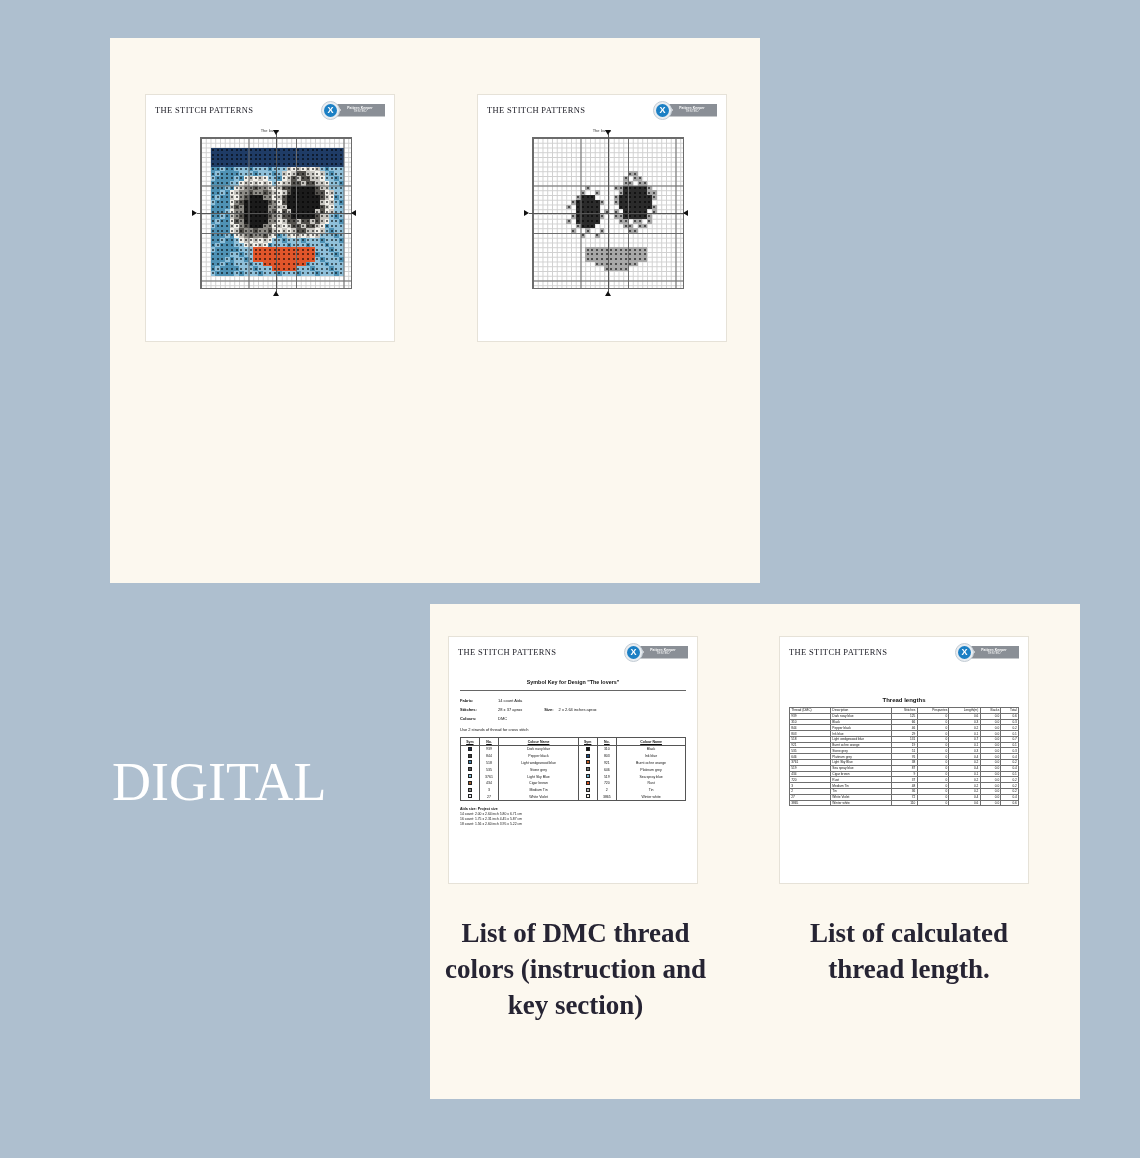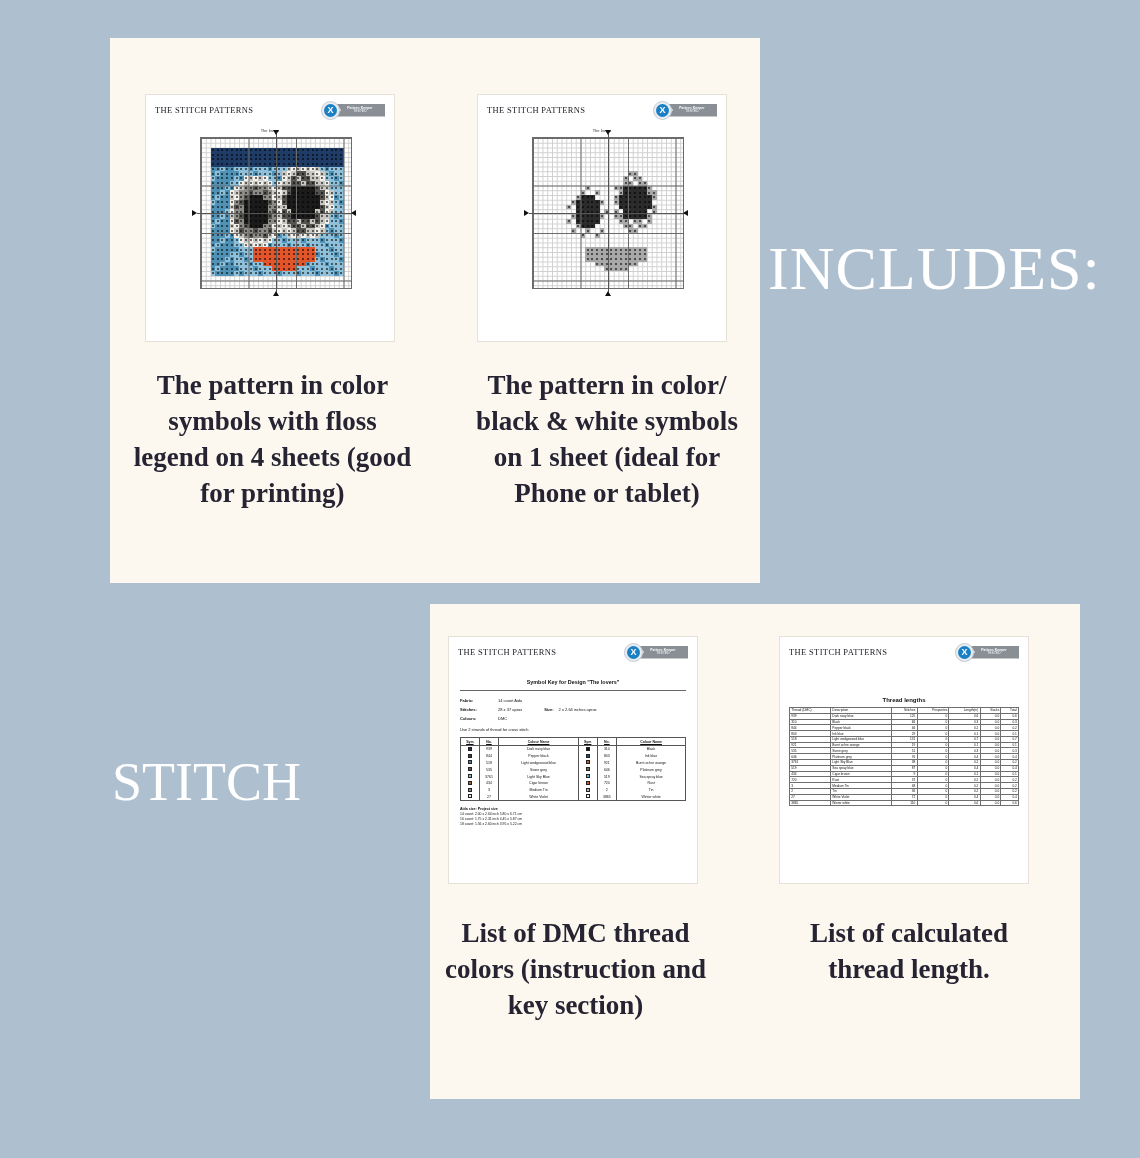--- a/index.html
+++ b/index.html
@@ -169,21 +169,20 @@
   .cap-3 { left: 438px; top: 916px; width: 275px; }
   .cap-4 { left: 770px; top: 916px; width: 278px; }
 </style>
 </head>
 <body>
 
 <div class="page">
 
   <div class="panel-top"></div>
 
-  <div class="includes">INCLUDES:</div>
 
   <div class="sheet sheet-1">
     <div class="sheet-head">
       <div class="sheet-title">THE STITCH PATTERNS</div>
       <div class="badge">
         <div class="ribbon">
           <span class="b">Pattern Keeper</span>
           <span>TESTED</span>
         </div>
         <div class="disc">
@@ -1160,27 +1159,25 @@
       </div>
       <div class="ctr-line" style="left:130px;top:9px;width:1px;height:158px;"></div>
       <div class="ctr-line" style="left:51px;top:88px;width:158px;height:1px;"></div>
       <div class="mk t" style="left:126.5px;top:5px;"></div>
       <div class="mk b" style="left:126.5px;top:166px;"></div>
       <div class="mk l" style="left:46px;top:84.5px;"></div>
       <div class="mk r" style="left:205px;top:84.5px;"></div>
     </div>
   </div>
 
-  <div class="caption cap-1">The pattern in color symbols with floss legend on 4 sheets (good for printing)</div>
-  <div class="caption cap-2">The pattern in color/ black &amp; white symbols on 1 sheet (ideal for Phone or tablet)</div>
 
   <div class="panel-bottom"></div>
 
   <div class="pdf-block">
-    <div>STITCH</div>
+    <div>DIGITAL</div>
   </div>
 
   <div class="sheet sheet-3">
     <div class="sheet-head">
       <div class="sheet-title">THE STITCH PATTERNS</div>
       <div class="badge">
         <div class="ribbon">
           <span class="b">Pattern Keeper</span>
           <span>TESTED</span>
         </div>

